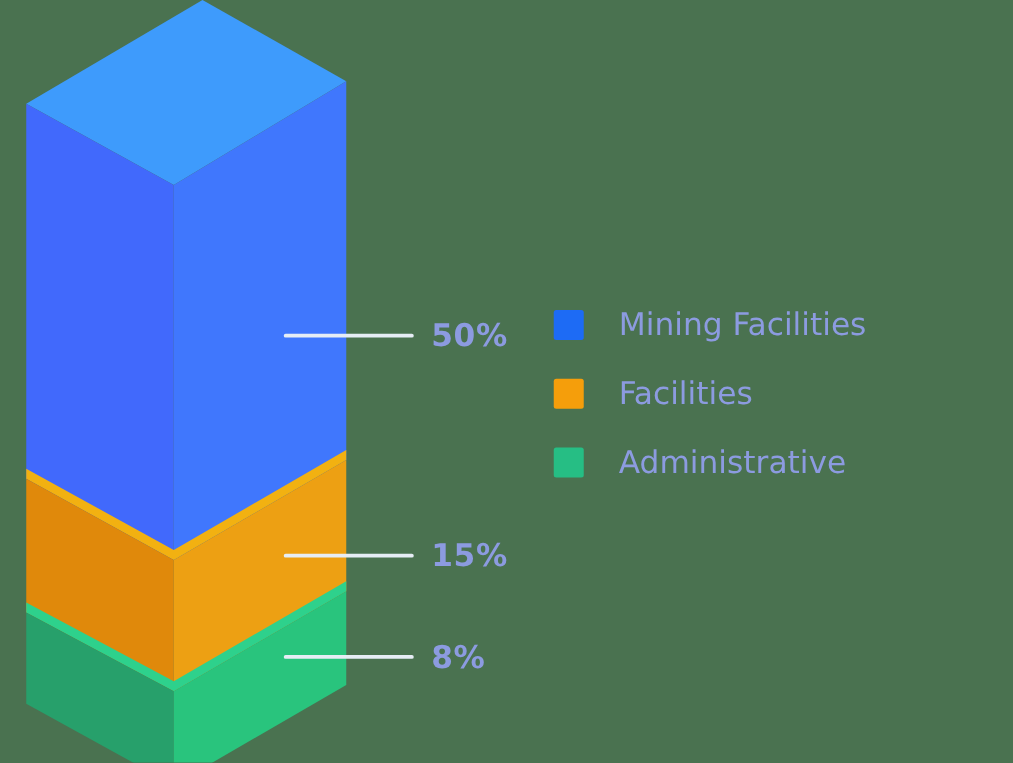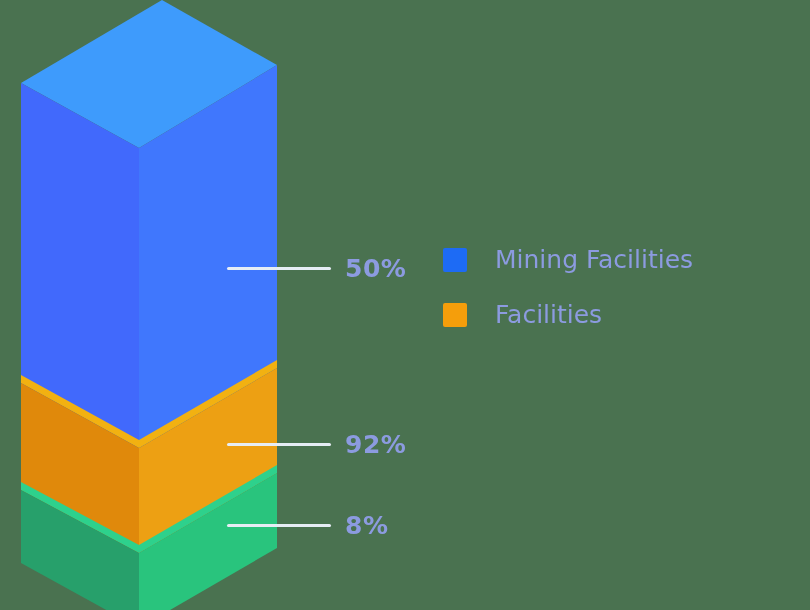--- a/index.html
+++ b/index.html
@@ -120,21 +120,21 @@
 
   <div class="callouts">
 
     <div class="callout" style="left:227px; top:256px;">
       <span class="leader" style="width:104px;"></span>
       <span class="pct">50%</span>
     </div>
 
     <div class="callout" style="left:227px; top:432px;">
       <span class="leader" style="width:104px;"></span>
-      <span class="pct">92%</span>
+      <span class="pct">15%</span>
     </div>
 
     <div class="callout" style="left:227px; top:513px;">
       <span class="leader" style="width:104px;"></span>
       <span class="pct">8%</span>
     </div>
 
   </div>
 
   <div id="legend">
@@ -142,16 +142,20 @@
     <div class="legend-item">
       <span class="legend-swatch" style="background:#1d6bf5;"></span>
       <span class="legend-label">Mining Facilities</span>
     </div>
 
     <div class="legend-item">
       <span class="legend-swatch" style="background:#f59e0b;"></span>
       <span class="legend-label">Facilities</span>
     </div>
 
+    <div class="legend-item">
+      <span class="legend-swatch" style="background:#26be84;"></span>
+      <span class="legend-label">Administrative</span>
+    </div>
 
   </div>
 
 </div>
 
 </body></html>

